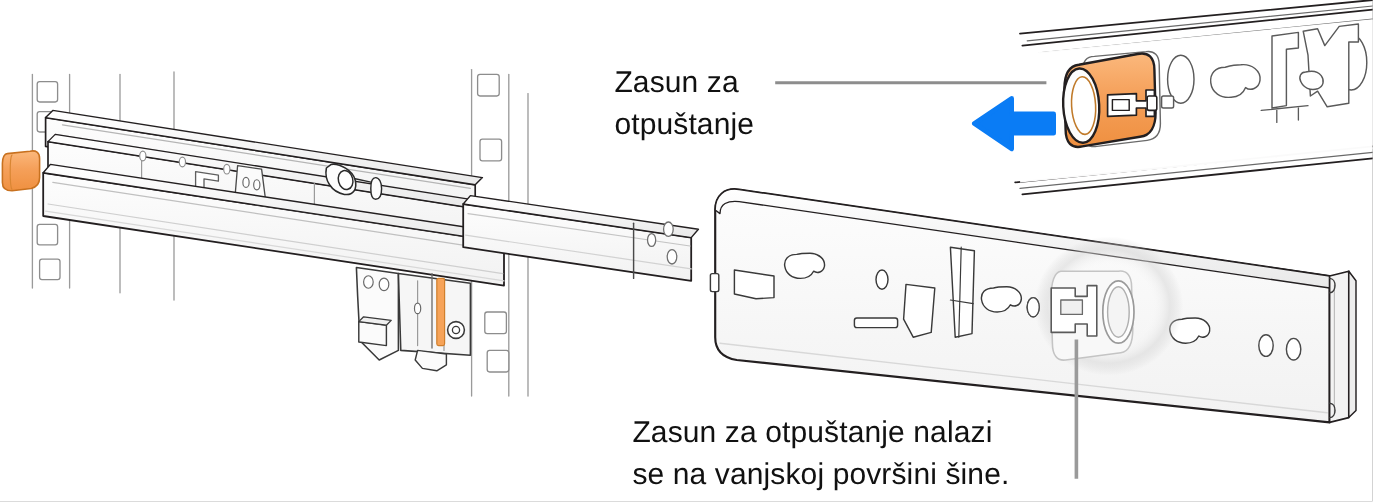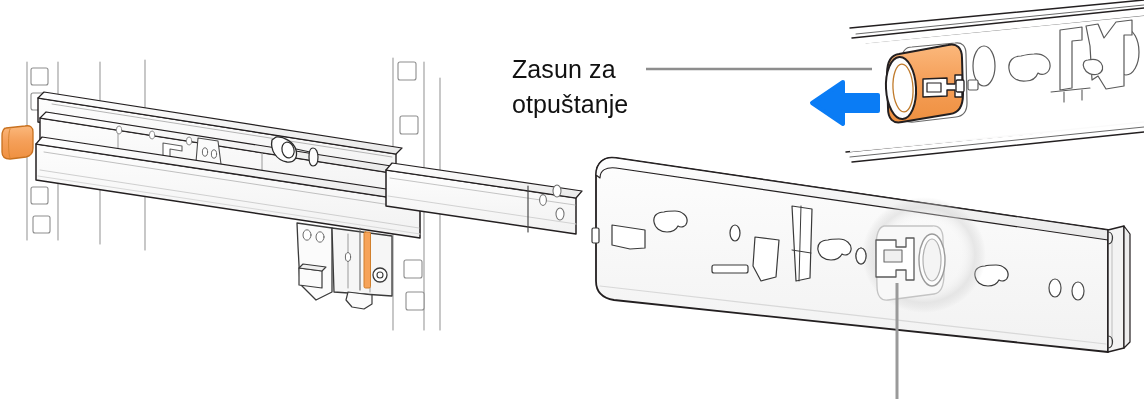--- a/index.html
+++ b/index.html
@@ -331,14 +331,16 @@
     <line x1="897" y1="283" x2="897" y2="399" stroke="#9a9a9a" stroke-width="3"></line>
 
     <g>
       <path d="M878,95 L843,95 L843,82 L812,103 L843,124 L843,111 L878,111 Z" fill="#0a7cf5" stroke="#0a7cf5" stroke-width="4" stroke-linejoin="round"></path>
     </g>
   </svg>
 
   <div class="callout" id="callout-latch">Zasun za
 otpuštanje</div>
 
+  <div class="callout" id="caption-surface">Zasun za otpuštanje nalazi
+se na vanjskoj površini šine.</div>
 
 </div>
 
 </body></html>

